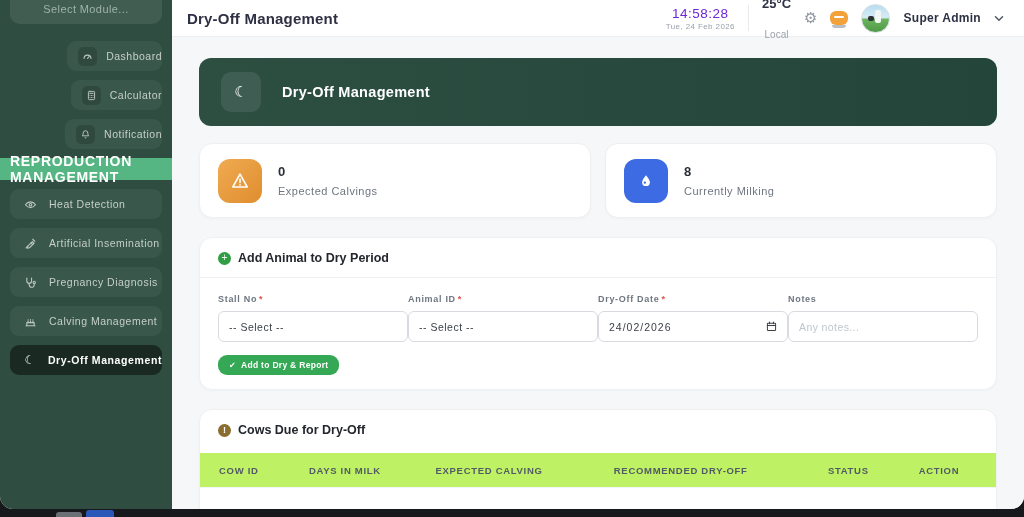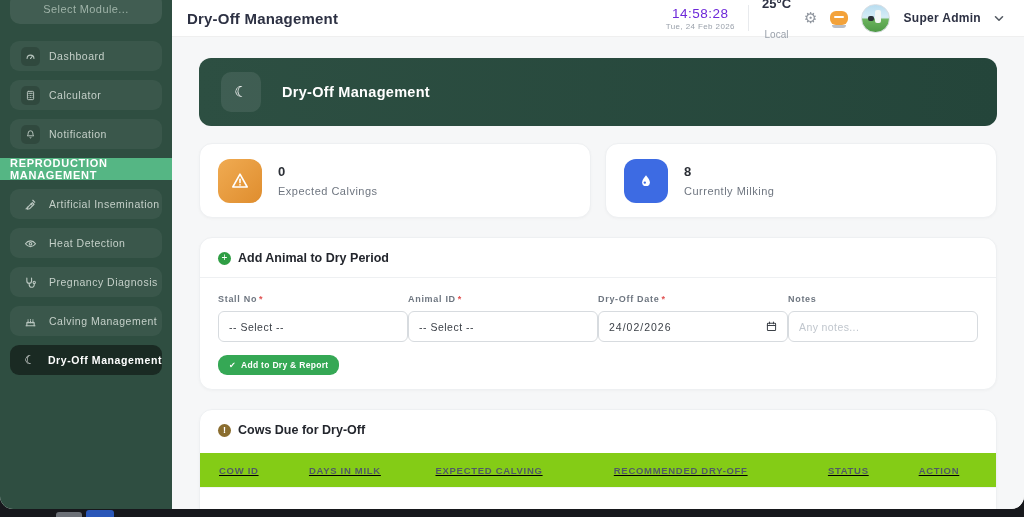--- a/index.html
+++ b/index.html
@@ -10,30 +10,30 @@
   .dock-blip.gray { left:56px; width:26px; background:#6b6f76; height:5px; }
   .dock-blip.blue { left:86px; width:28px; background:#2a57b8; }
   .window { position:absolute; top:0; left:0; width:1024px; height:509px; display:flex;
             background:#fff; border-radius:0 0 13px 13px; overflow:hidden; }
 
   
   .sidebar { width:172px; min-width:172px; background:#2f4e41; height:100%; overflow:hidden; }
   .module-select { margin:-7px 10px 0 10px; height:31px; background:rgba(255,255,255,.09);
                    border-radius:10px; display:flex; align-items:center; justify-content:center;
                    color:#9fb3a8; font-size:11px; letter-spacing:.4px; cursor:pointer; }
-  .nav-top { margin-top:17px; display:flex; flex-direction:column; gap:9px; padding:0 10px; }
+  .nav-top { margin-top:17px; display:flex; flex-direction:column; gap:9px; padding:0 10px;align-items:flex-end; }
   .nav-item { height:30px; border-radius:9px; background:rgba(255,255,255,.055);
               display:flex; align-items:center; padding-left:11px; cursor:pointer; }
   .nav-item .icon-tile { width:19px; height:19px; border-radius:5px; background:rgba(0,0,0,.16);
                          display:flex; align-items:center; justify-content:center; }
   .nav-item .bare-icon { width:19px; display:flex; align-items:center; justify-content:center; }
   .nav-item .lbl { margin-left:9px; font-size:10.5px; letter-spacing:.5px; color:#c5d0c9; white-space:nowrap; }
   .nav-item svg { stroke:#b9c6bf; }
   .section-band { margin-top:9px; height:22px; background:#55b684; display:flex; align-items:center;
-                  padding-left:10px; color:#fff; font-size:11px; font-weight:bold; letter-spacing:.7px; }
+                  padding-left:10px; color:#fff; font-size:14px; font-weight:bold; letter-spacing:.7px; }
   .nav-sec { margin-top:9px; display:flex; flex-direction:column; gap:9px; padding:0 10px; }
   .nav-item.active { background:#1a2a23; }
   .nav-item.active .lbl { color:#fff; font-weight:bold; letter-spacing:.6px; }
   .nav-item.active svg, .nav-item.active .moon-glyph { stroke:#fff; color:#fff; }
   .moon-glyph { color:#c5d0c9; font-size:12px; line-height:1; font-family:"DejaVu Sans", sans-serif; }
 
   
   .main { flex:1; display:flex; flex-direction:column; background:#f6f7f8; }
   .topbar { height:37px; background:#fff; border-bottom:1px solid #efefef;
             display:flex; align-items:center; justify-content:space-between; padding:0 20px 0 15px; }
@@ -102,22 +102,22 @@
                letter-spacing:.5px; cursor:pointer; justify-content:space-between; }
   .input-box input { border:none; outline:none; width:100%; font-size:10.5px; font-family:inherit; color:#3c4148; }
   .input-box input::placeholder { color:#c0c6cd; letter-spacing:.4px; }
   .cal svg { stroke:#3c4148; }
   .submit-btn { margin-top:13px; display:inline-flex; align-items:center; gap:5px; background:#35a855;
                 border:none; color:#fff; font-size:8.5px; font-weight:bold; letter-spacing:.3px;
                 padding:5px 11px; border-radius:9px; cursor:pointer; font-family:inherit; }
   .check-glyph { font-size:8px; font-family:"DejaVu Sans", sans-serif; }
 
   .table-card { margin-top:19px; padding-bottom:4px; min-height:110px; }
-  .thead { margin-top:10px; height:34px; background:#84cc16; display:grid;
-           grid-template-columns:11.3% 15.9% 22.4% 26.9% 11.4% 12.1%; align-items:center;text-decoration:underline; }
+  .thead { margin-top:10px; height:34px; background:#bef264; display:grid;
+           grid-template-columns:11.3% 15.9% 22.4% 26.9% 11.4% 12.1%; align-items:center; }
   .th { font-size:9.5px; font-weight:bold; color:#515a66; letter-spacing:.7px; padding-left:19px; white-space:nowrap; }
   .tbody-empty { height:60px; border-top:1px solid #f3f4f6; }
   svg { display:block; }
 </style>
 </head>
 <body>
 
 <div class="stage">
   <div class="dock-blip gray"></div>
   <div class="dock-blip blue"></div>
@@ -163,37 +163,37 @@
           </span>
           <span class="lbl">Notification</span>
         </div>
       </nav>
 
       <div class="section-band">REPRODUCTION MANAGEMENT</div>
 
       <nav class="nav-sec">
         <div class="nav-item">
           <span class="bare-icon">
+            <svg width="13" height="13" viewBox="0 0 16 16" fill="none" stroke-width="1.4" stroke-linejoin="round">
+              <path d="M1.8 8.3S4.3 4.8 8 4.8s6.2 3.5 6.2 3.5S11.7 11.8 8 11.8 1.8 8.3 1.8 8.3z"></path>
+              <circle cx="8" cy="8.3" r="1.6"></circle>
+            </svg>
+          </span>
+          <span class="lbl">Heat Detection</span>
+        </div>
+        <div class="nav-item">
+          <span class="bare-icon">
             <svg width="13" height="13" viewBox="0 0 16 16" fill="none" stroke-width="1.4" stroke-linecap="round" stroke-linejoin="round">
               <path d="M2.5 13.5l2.2-2.2"></path>
                 <path d="M10.8 2.8l2.4 2.4"></path>
               <path d="M4.7 11.3l5.6-5.6 2 2-5.6 5.6-2.6.6z"></path>
                 <path d="M8.7 7.3l1.4 1.4"></path>
             </svg>
           </span>
           <span class="lbl">Artificial Insemination</span>
-        </div>
-        <div class="nav-item">
-          <span class="bare-icon">
-            <svg width="13" height="13" viewBox="0 0 16 16" fill="none" stroke-width="1.4" stroke-linejoin="round">
-              <path d="M1.8 8.3S4.3 4.8 8 4.8s6.2 3.5 6.2 3.5S11.7 11.8 8 11.8 1.8 8.3 1.8 8.3z"></path>
-              <circle cx="8" cy="8.3" r="1.6"></circle>
-            </svg>
-          </span>
-          <span class="lbl">Heat Detection</span>
         </div>
         <div class="nav-item">
           <span class="bare-icon">
             <svg width="13" height="13" viewBox="0 0 16 16" fill="none" stroke-width="1.4" stroke-linecap="round" stroke-linejoin="round">
               <path d="M3.5 2.5v3.6a2.9 2.9 0 0 0 5.8 0V2.5"></path>
               <path d="M6.4 9v1.8a3.1 3.1 0 0 0 6.2 0V9.6"></path>
                 <circle cx="12.6" cy="7.9" r="1.4"></circle>
             </svg>
           </span>
           <span class="lbl">Pregnancy Diagnosis</span>

